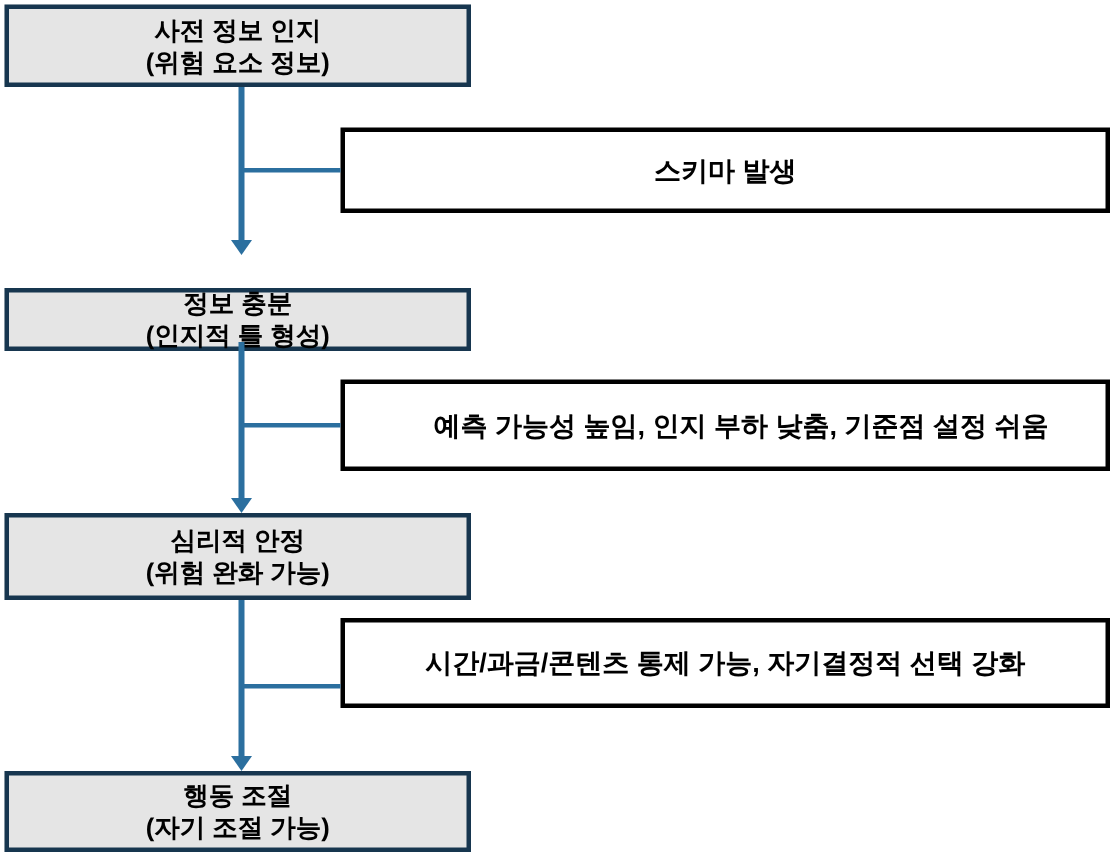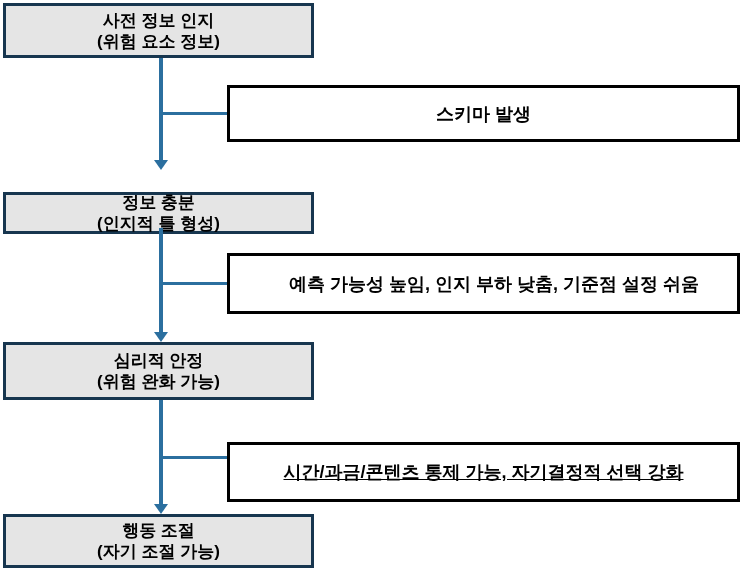--- a/index.html
+++ b/index.html
@@ -50,21 +50,21 @@
     justify-content: center;
     text-align: center;
     font-weight: bold;
     color: #000000;
     font-size: 18px;
     line-height: 22px;
     box-sizing: border-box;
   }
   .side-box.s1 { top: 85px;  height: 57px; }
   .side-box.s2 { top: 253px; height: 61px; padding-left: 21px; }
-  .side-box.s3 { top: 442px; height: 60px; text-decoration: underline; }
+  .side-box.s3 { top: 412px; height: 60px; }
 
   
   .v-line {
     position: absolute;
     left: 159px;
     width: 4px;
     background: #2b6f9f;
   }
   .v-line.v1 { top: 58px;  height: 102px; }
   .v-line.v2 { top: 228px; height: 104px; }

